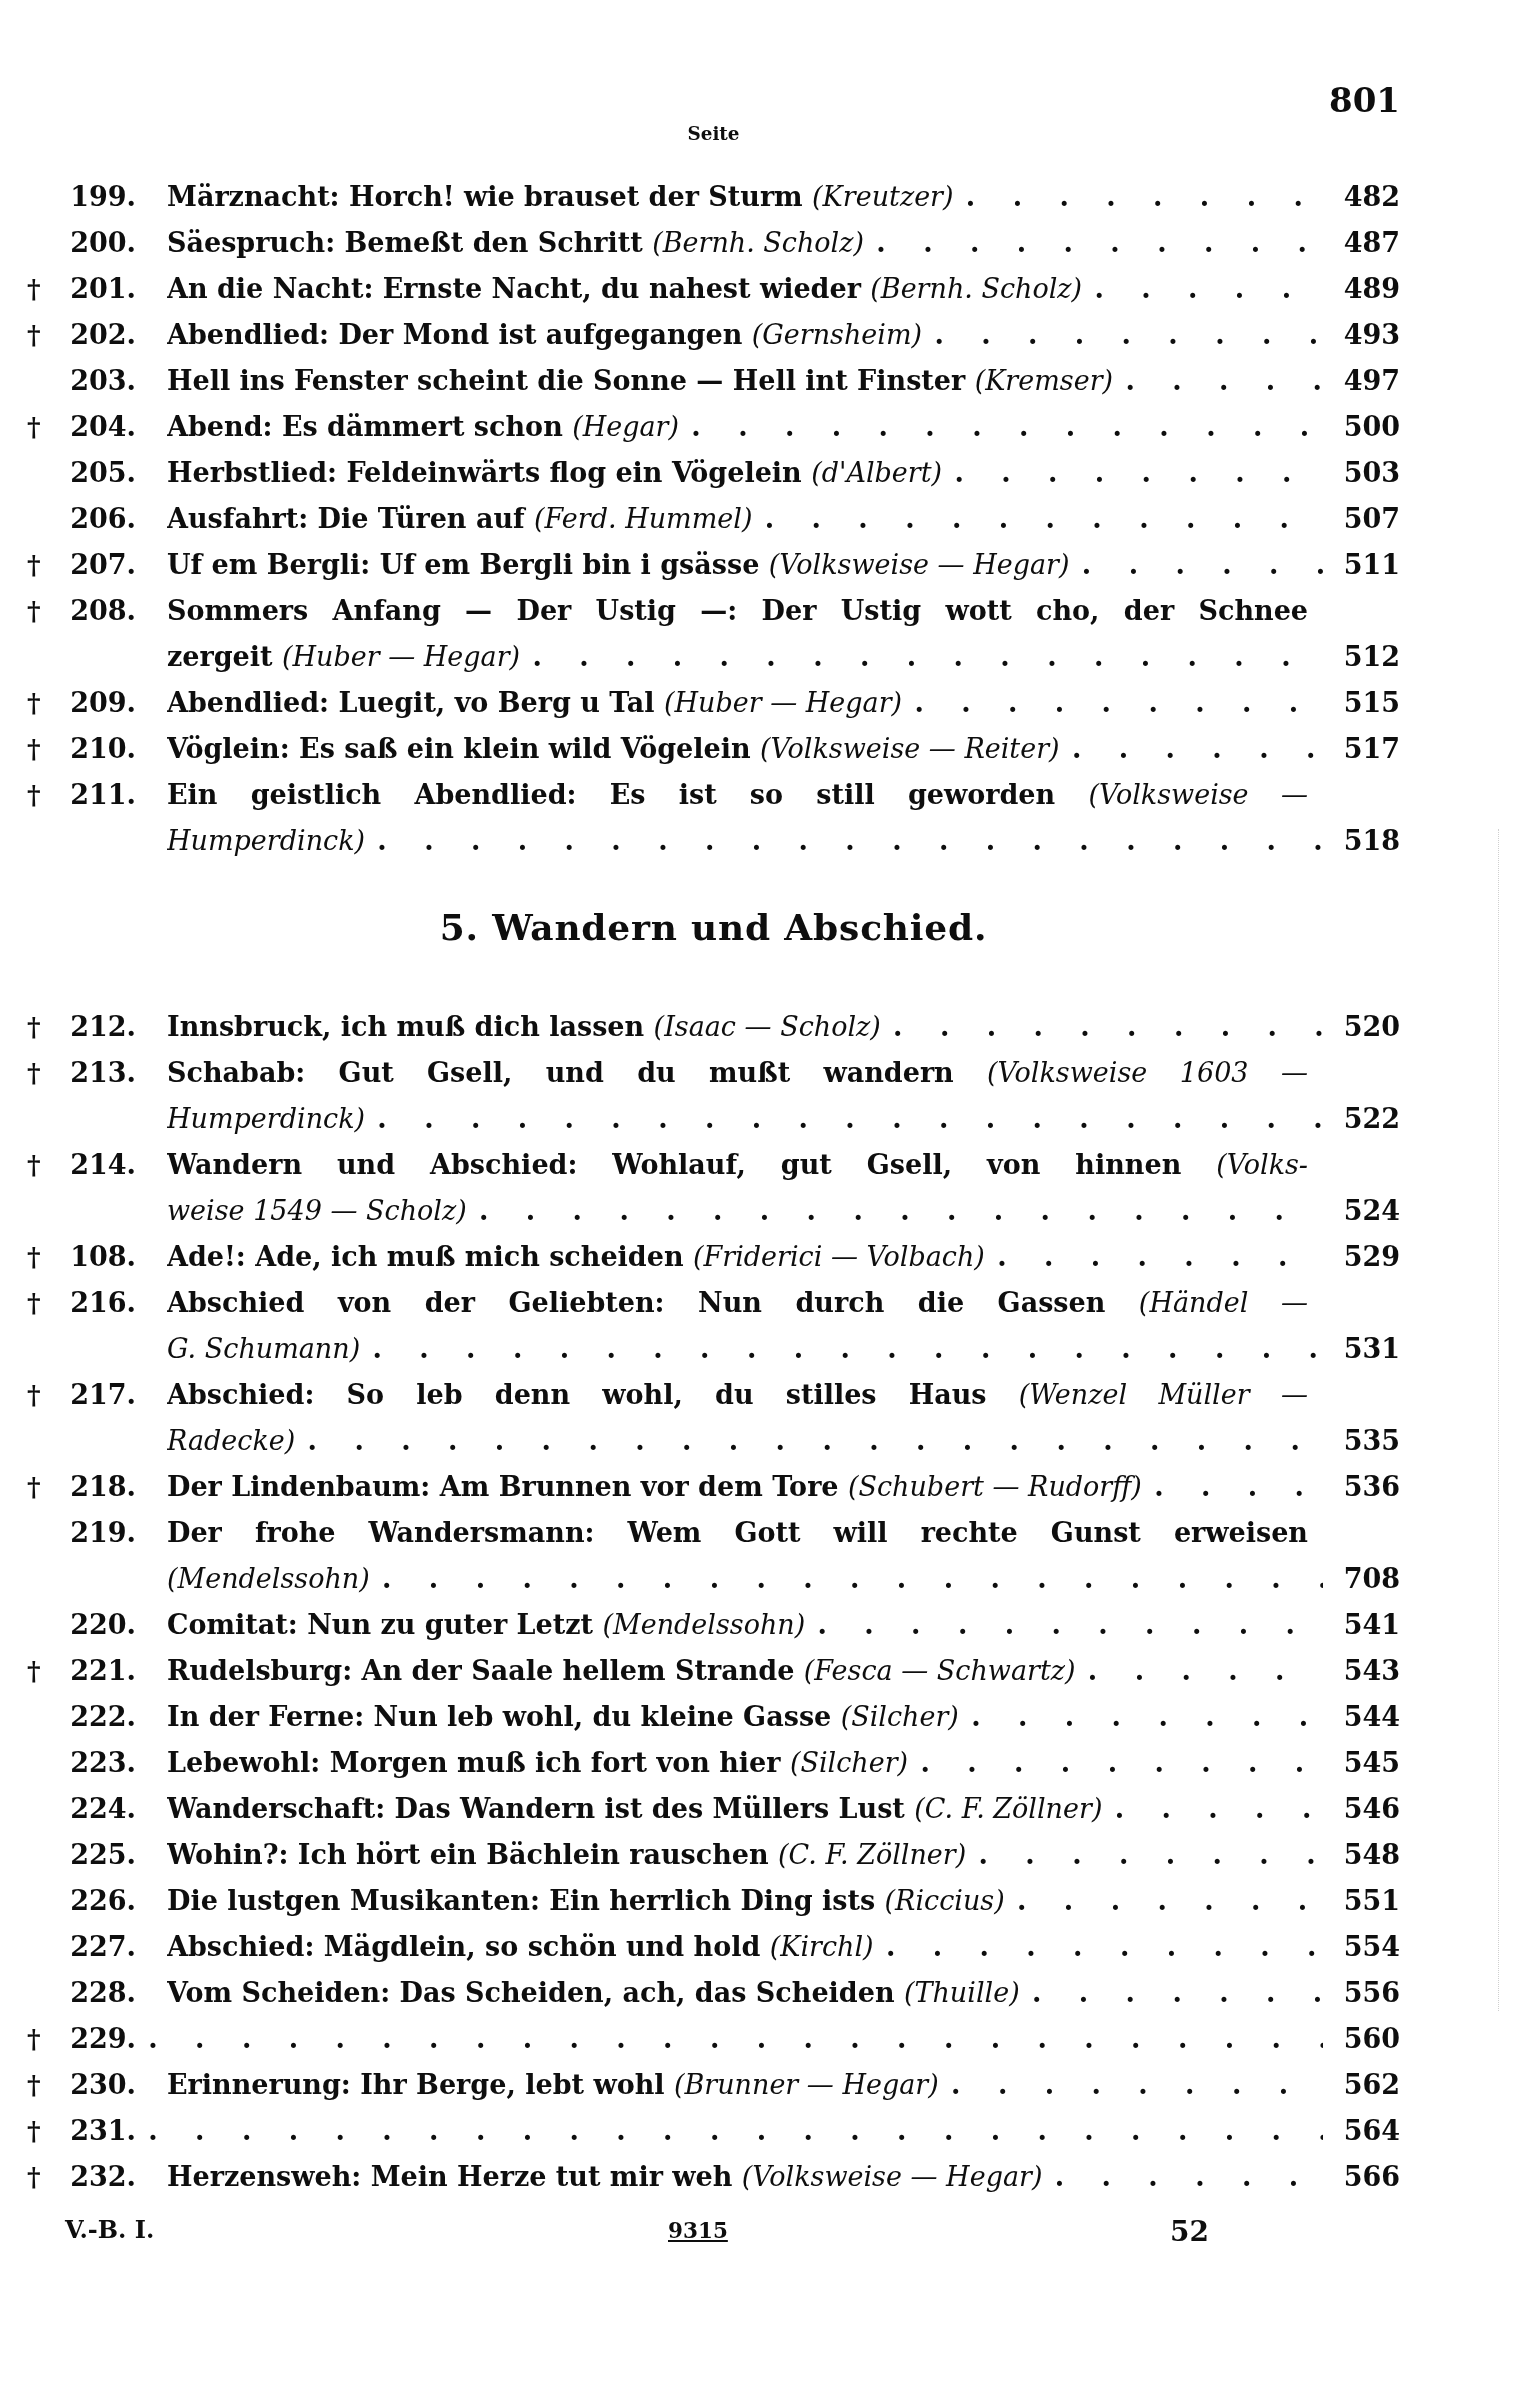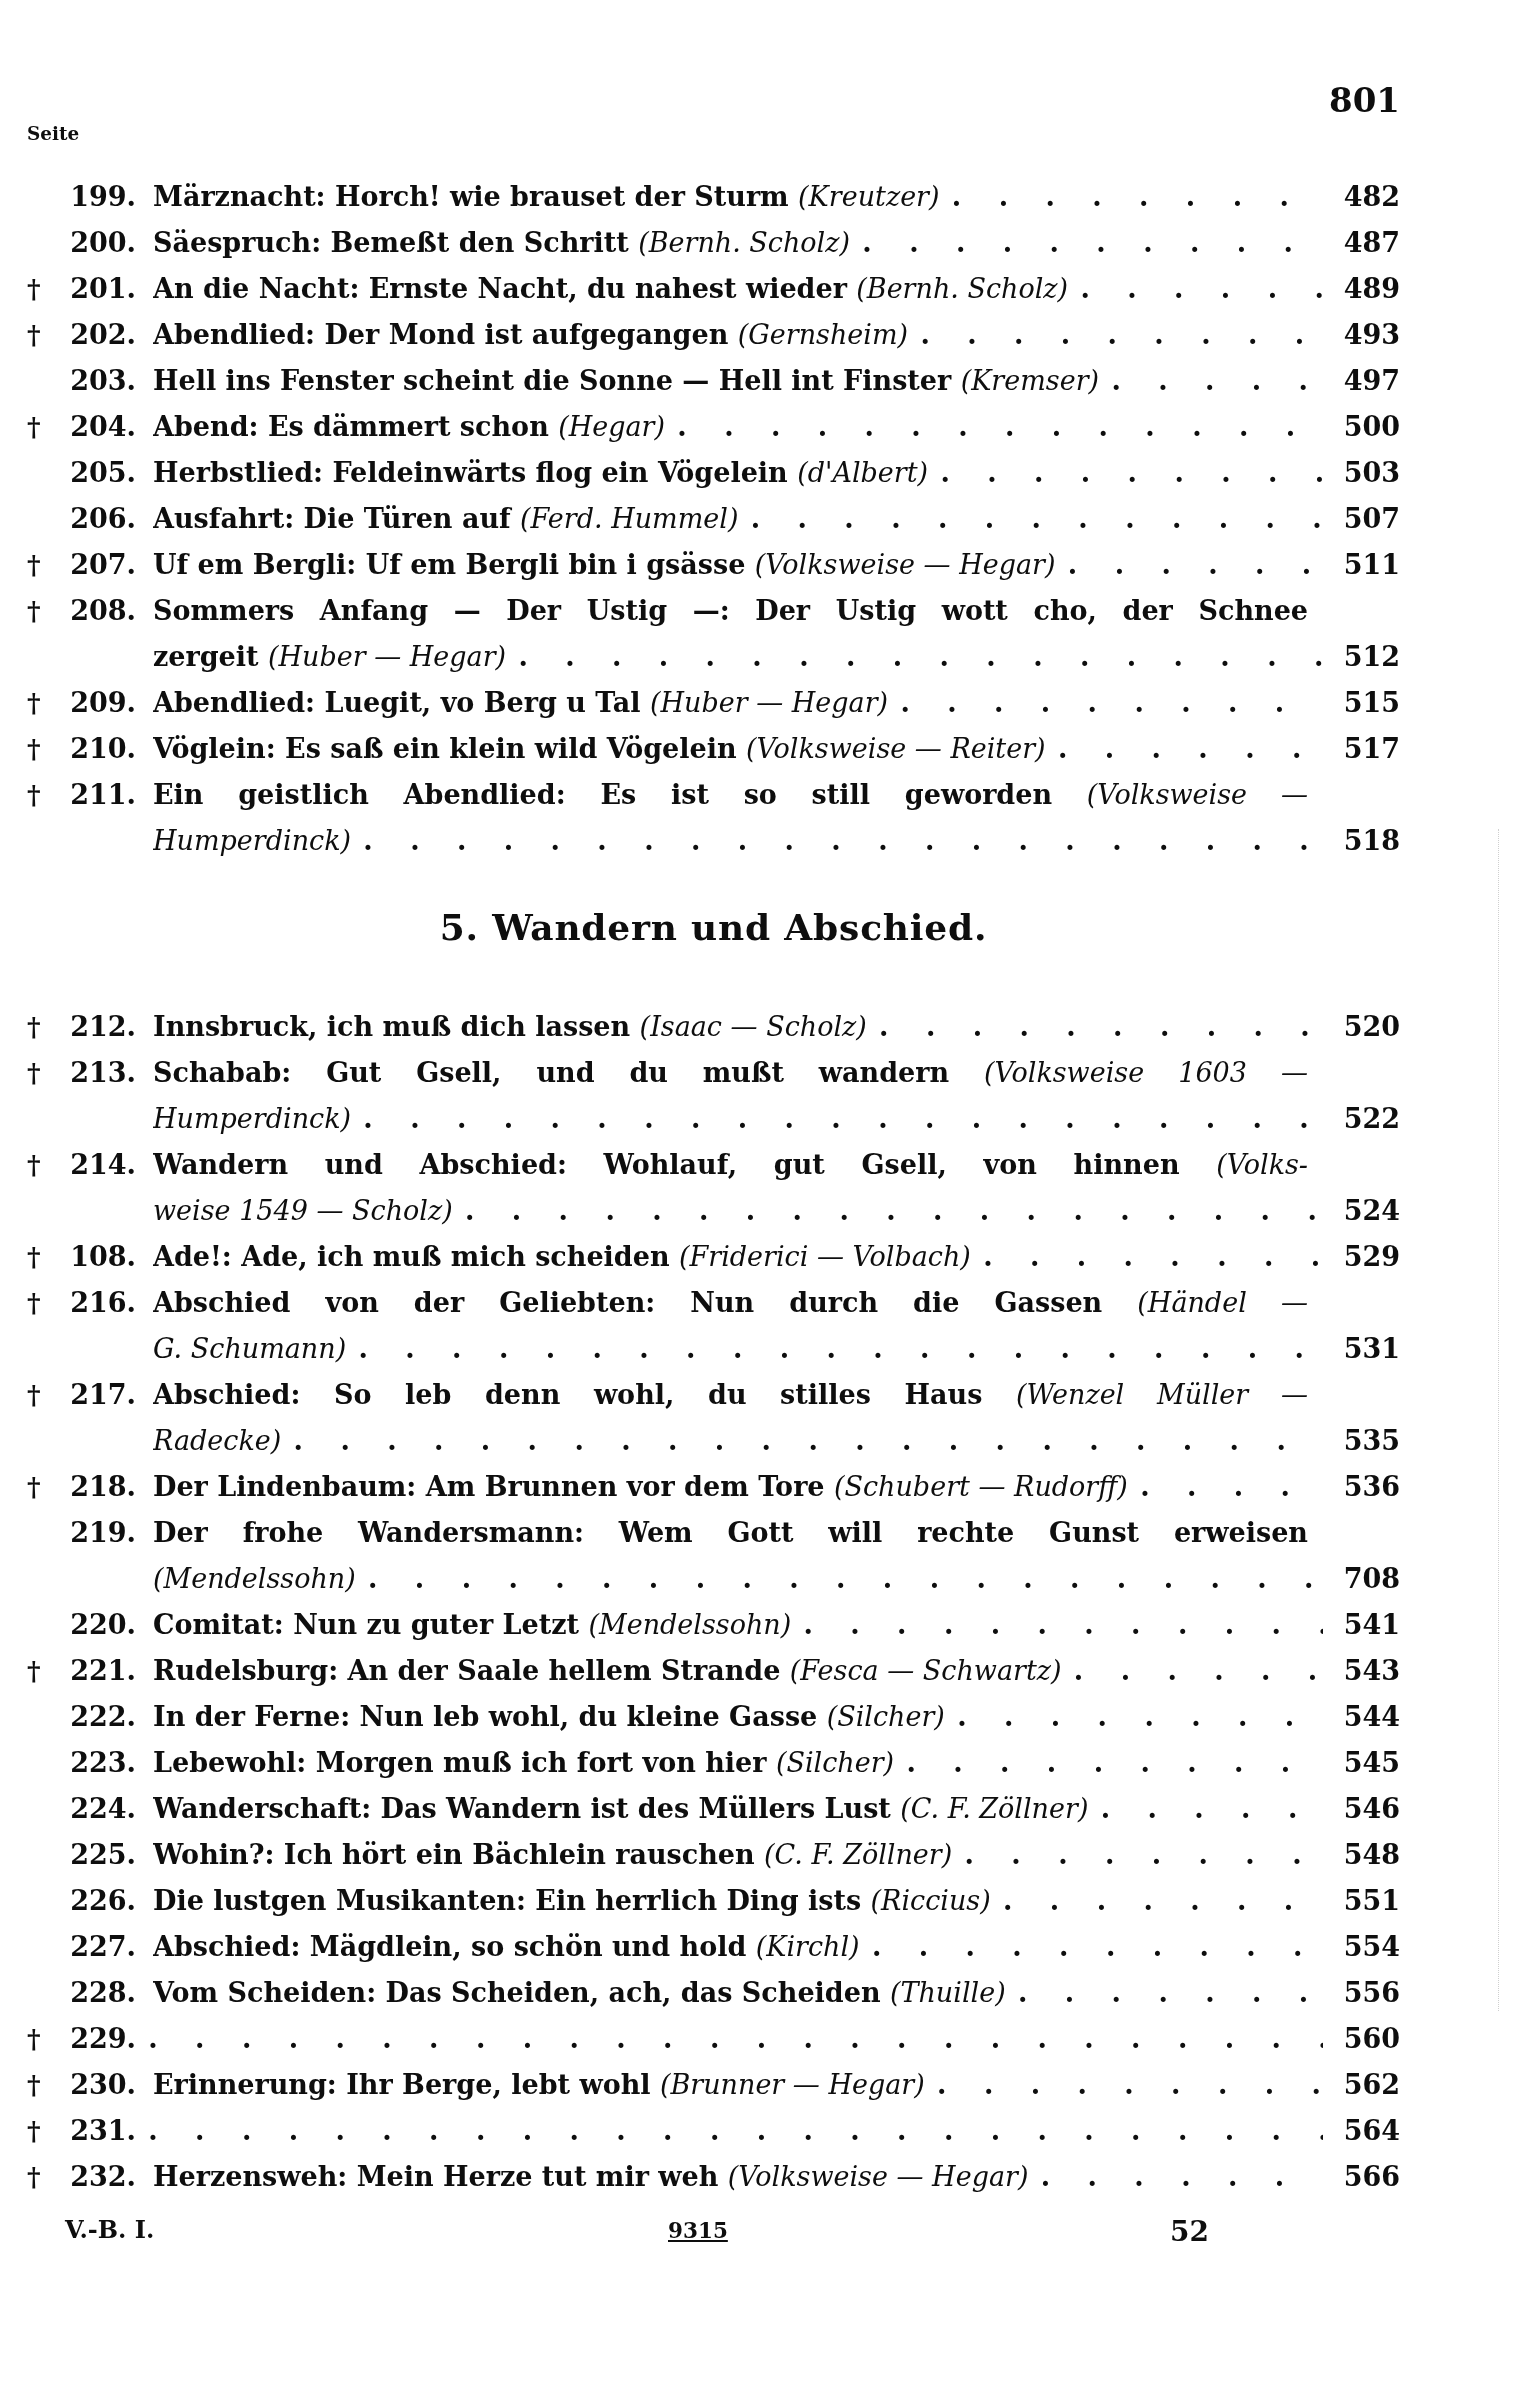--- a/index.html
+++ b/index.html
@@ -8,30 +8,30 @@
     width:1520px;height:2401px;
     background:#ffffff;
     color:#0e0e0e;
     font-family:"DejaVu Serif","Liberation Serif",serif;
     font-weight:700;
     box-sizing:border-box;
     padding:83px 120px 0 27px;
     overflow:hidden;
   }
   .pageno{font-size:34px;line-height:1;text-align:right;}
-  .seite{font-size:18.4px;line-height:1;text-align:left;margin-top:7.7px;}
+  .seite{font-size:18.4px;line-height:1;text-align:center;margin-top:7.7px;}
   .toc{margin-top:31px;}
   .toc-line{
     display:flex;align-items:flex-end;height:46px;
     font-size:27px;line-height:46px;white-space:nowrap;
   }
   .cell-num{flex:0 0 109px;display:flex;justify-content:space-between;align-items:baseline;}
   .dagger{font-size:26px;}
   .num{text-align:right;}
-  .cell-body{margin-left:17px;flex:0 1 auto;overflow:hidden;}
+  .cell-body{margin-left:31px;flex:0 1 auto;overflow:hidden;}
   .cell-body.spread{flex:1 1 auto;margin-right:92px;white-space:normal;text-align:justify;text-align-last:justify;}
   .it{font-style:italic;font-weight:400;}
   .ro{font-style:normal;}
   .dots{flex:1 1 0;min-width:0;overflow:hidden;white-space:nowrap;letter-spacing:14px;margin-left:12.3px;}
   .pagecol{flex:0 0 77px;text-align:right;}
   .section-heading{
     font-size:36px;line-height:46px;height:46px;
     text-align:center;margin:40px 0 54px 0;letter-spacing:0.8px;
   }
   .footer{position:absolute;left:0;top:2215px;width:1520px;height:54px;}

